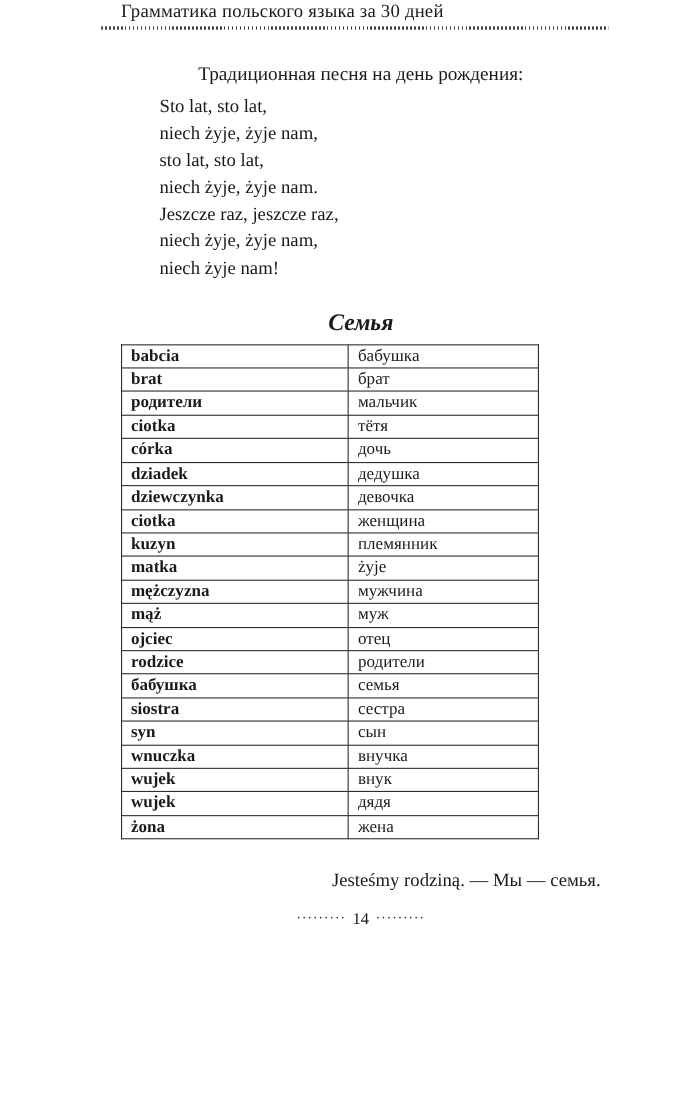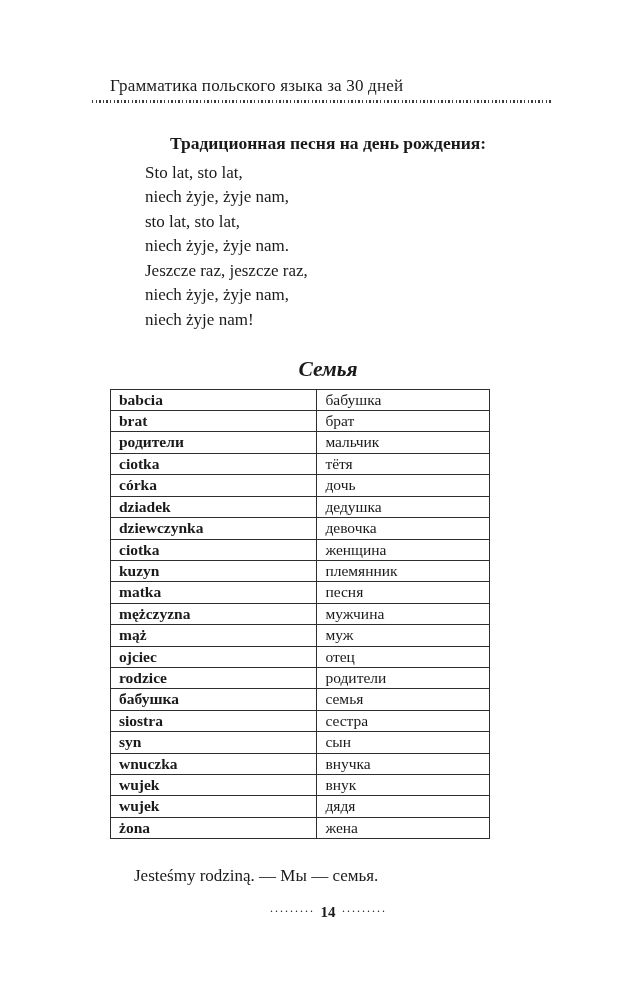--- a/index.html
+++ b/index.html
@@ -9,38 +9,37 @@
     height: 1000px;
     background: #ffffff;
     color: #1a1a1a;
     font-family: "Liberation Serif", "DejaVu Serif", serif;
     overflow: hidden;
     box-sizing: border-box;
   }
   .content {
     margin-left: 110px;
     width: 436px;
-    padding-top: 76px;
   }
   
   .running-header-text {
     font-size: 17px;
     line-height: 20px;
     letter-spacing: 0.2px;
   }
   .header-rule {
     margin: 4px -7px 0 -18px;
     height: 2.5px;
     background: repeating-linear-gradient(to right, #3c3c3c 0 1.4px, transparent 1.4px 3.6px);
   }
   
   .song-heading {
     margin-top: 29px;
     text-align: center;
-    font-weight: bold;
+    font-weight: normal;
     font-size: 17.5px;
     line-height: 22px;
   }
   .song-lines { margin-top: 7px; margin-left: 35px; }
   .song-line {
     font-size: 17px;
     line-height: 24.6px;
   }
   
   .vocab-title {
@@ -66,37 +65,38 @@
     white-space: nowrap;
     overflow: hidden;
   }
   .vocab-table td.pl { font-weight: bold; width: 50.5%; }
   
   .example-sentence {
     margin-top: 25px;
     margin-left: 24px;
     font-size: 17px;
     line-height: 23px;
+    text-align: right;
   }
   
   .page-footer {
     margin-top: 16px;
     text-align: center;
     font-size: 15px;
     line-height: 19px;
     white-space: nowrap;
   }
   .footer-dots {
     font-size: 12px;
     letter-spacing: 1px;
     color: #2a2a2a;
     position: relative;
     top: -2px;
   }
-  .page-number { padding: 0 6px; font-weight: bold; }
+  .page-number { padding: 0 6px; }
 </style>
 </head>
 <body>
 
 <div class="page">
   <div class="content">
 
     <div>
       <div class="running-header-text">Грамматика польского языка за 30 дней</div>
       <div class="header-rule"></div>
@@ -150,21 +150,21 @@
         <tr>
           <td class="pl">ciotka</td>
           <td class="ru">женщина</td>
         </tr>
         <tr>
           <td class="pl">kuzyn</td>
           <td class="ru">племянник</td>
         </tr>
         <tr>
           <td class="pl">matka</td>
-          <td class="ru">песня</td>
+          <td class="ru">żyje</td>
         </tr>
         <tr>
           <td class="pl">mężczyzna</td>
           <td class="ru">мужчина</td>
         </tr>
         <tr>
           <td class="pl">mąż</td>
           <td class="ru">муж</td>
         </tr>
         <tr>

